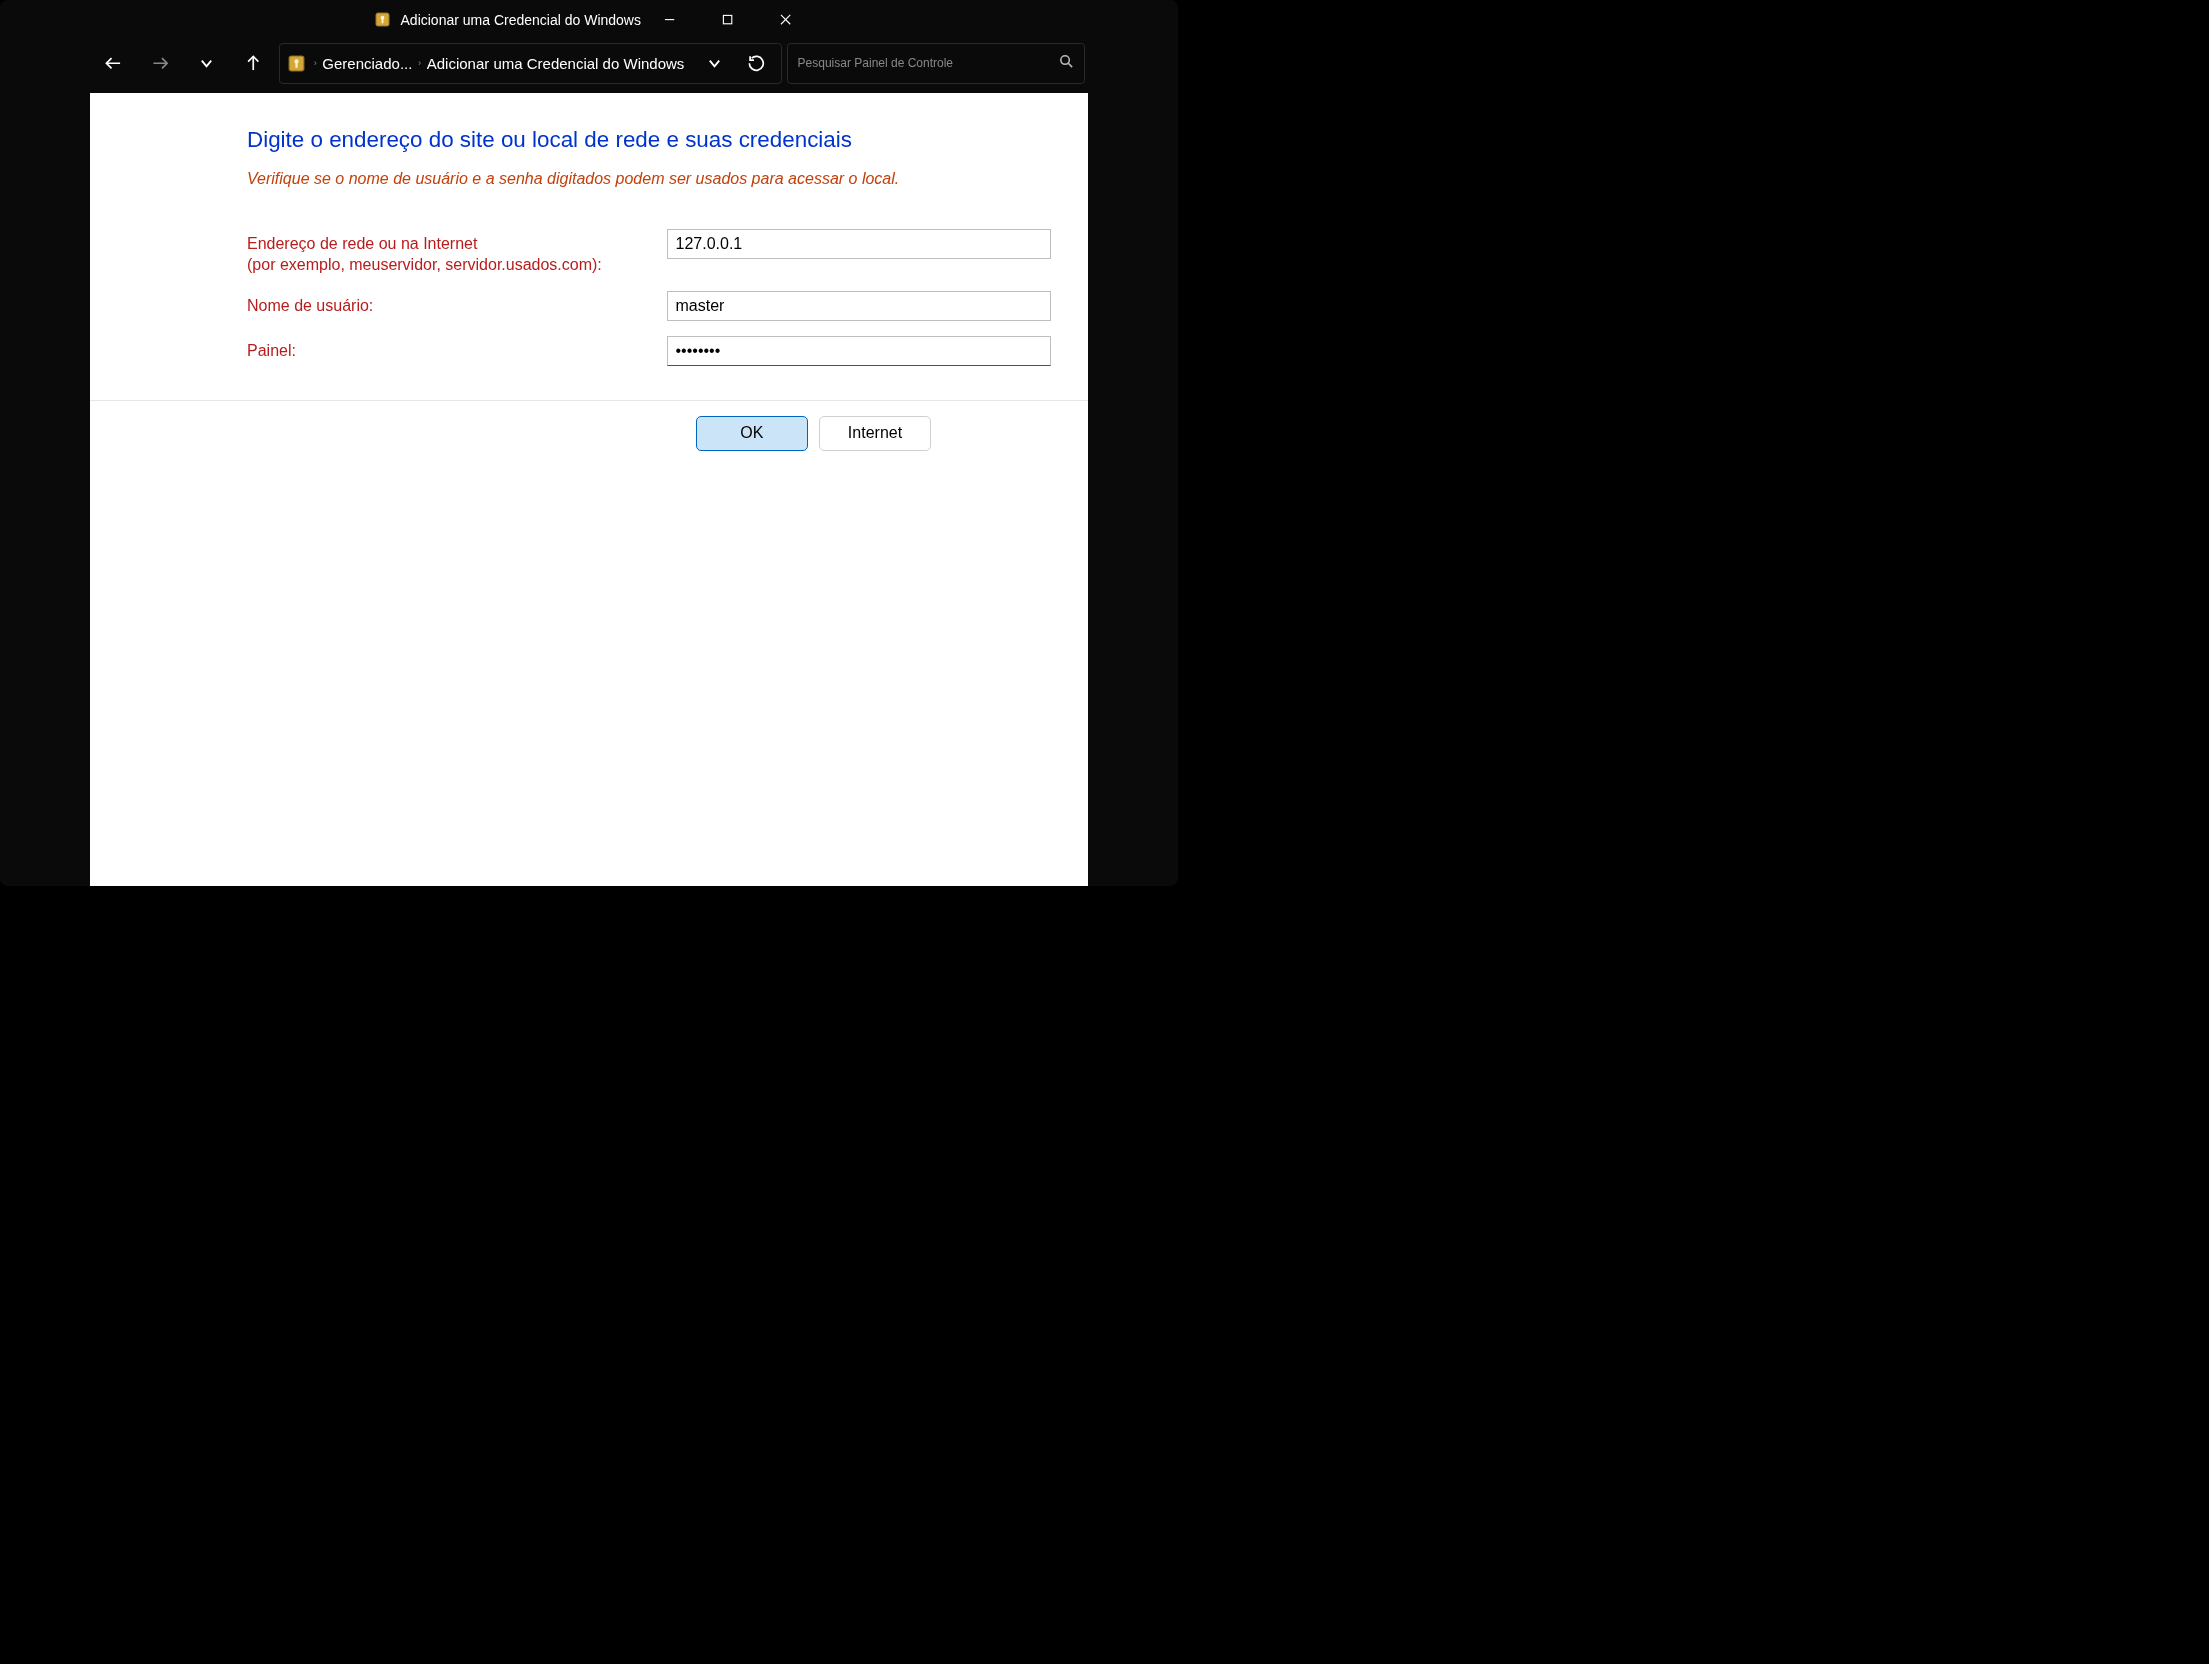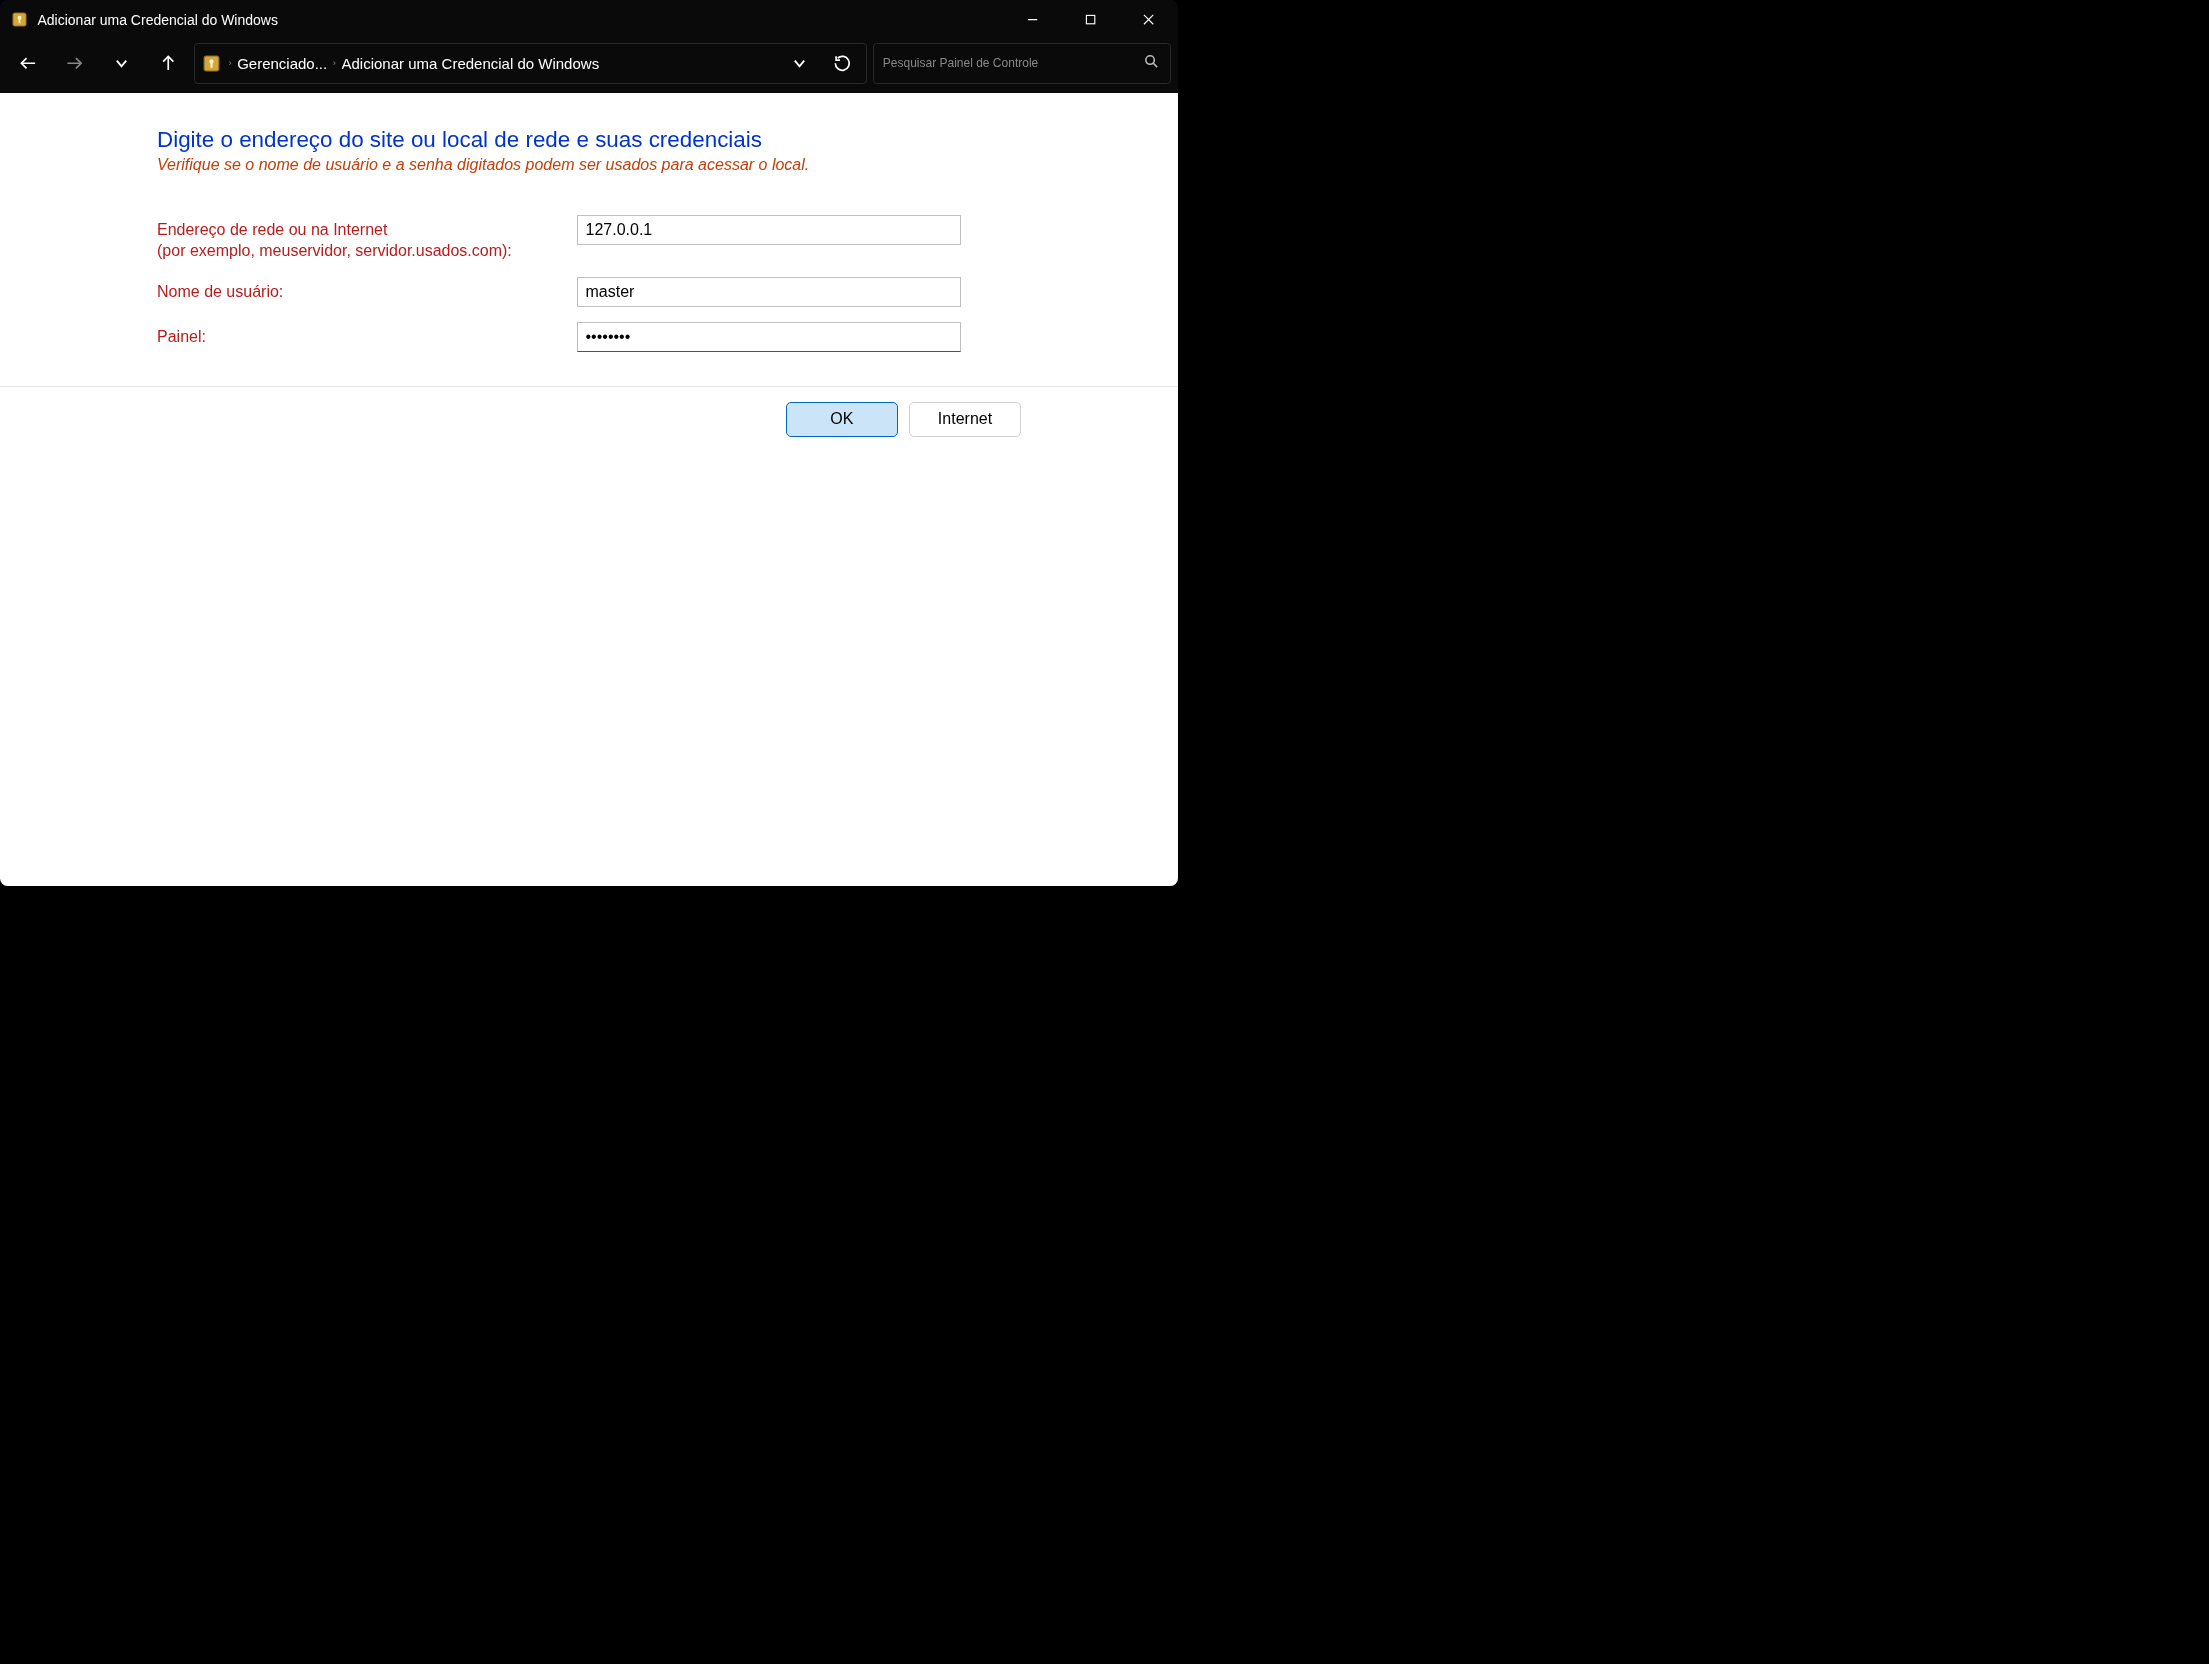--- a/index.html
+++ b/index.html
@@ -11,20 +11,21 @@
     overflow: hidden;
   }
   .window {
     display: flex;
     flex-direction: column;
     width: 100%;
     height: 100%;
     background: #0a0a0a;
     border-radius: 7.5px;
     overflow: hidden;
+    align-items: center;
   }
   
   .titlebar {
     height: 39px;
     background: #0a0a0a;
     display: flex;
     align-items: center;
     padding-left: 11.2px;
     color: #fff;
   }
@@ -116,21 +117,21 @@
     overflow: auto;
   }
   .form-area {
     padding-left: 157px;
     padding-right: 37px;
   }
   .heading {
     color: #0033cc;
     font-size: 22.4px;
     font-weight: 400;
-    margin-bottom: 3px;
+    margin-bottom: 17px;
   }
   .subtext {
     color: #c2410c;
     font-size: 16px;
     margin-bottom: 41px;
     font-style: italic;
   }
   .row {
     display: flex;
     align-items: flex-start;

